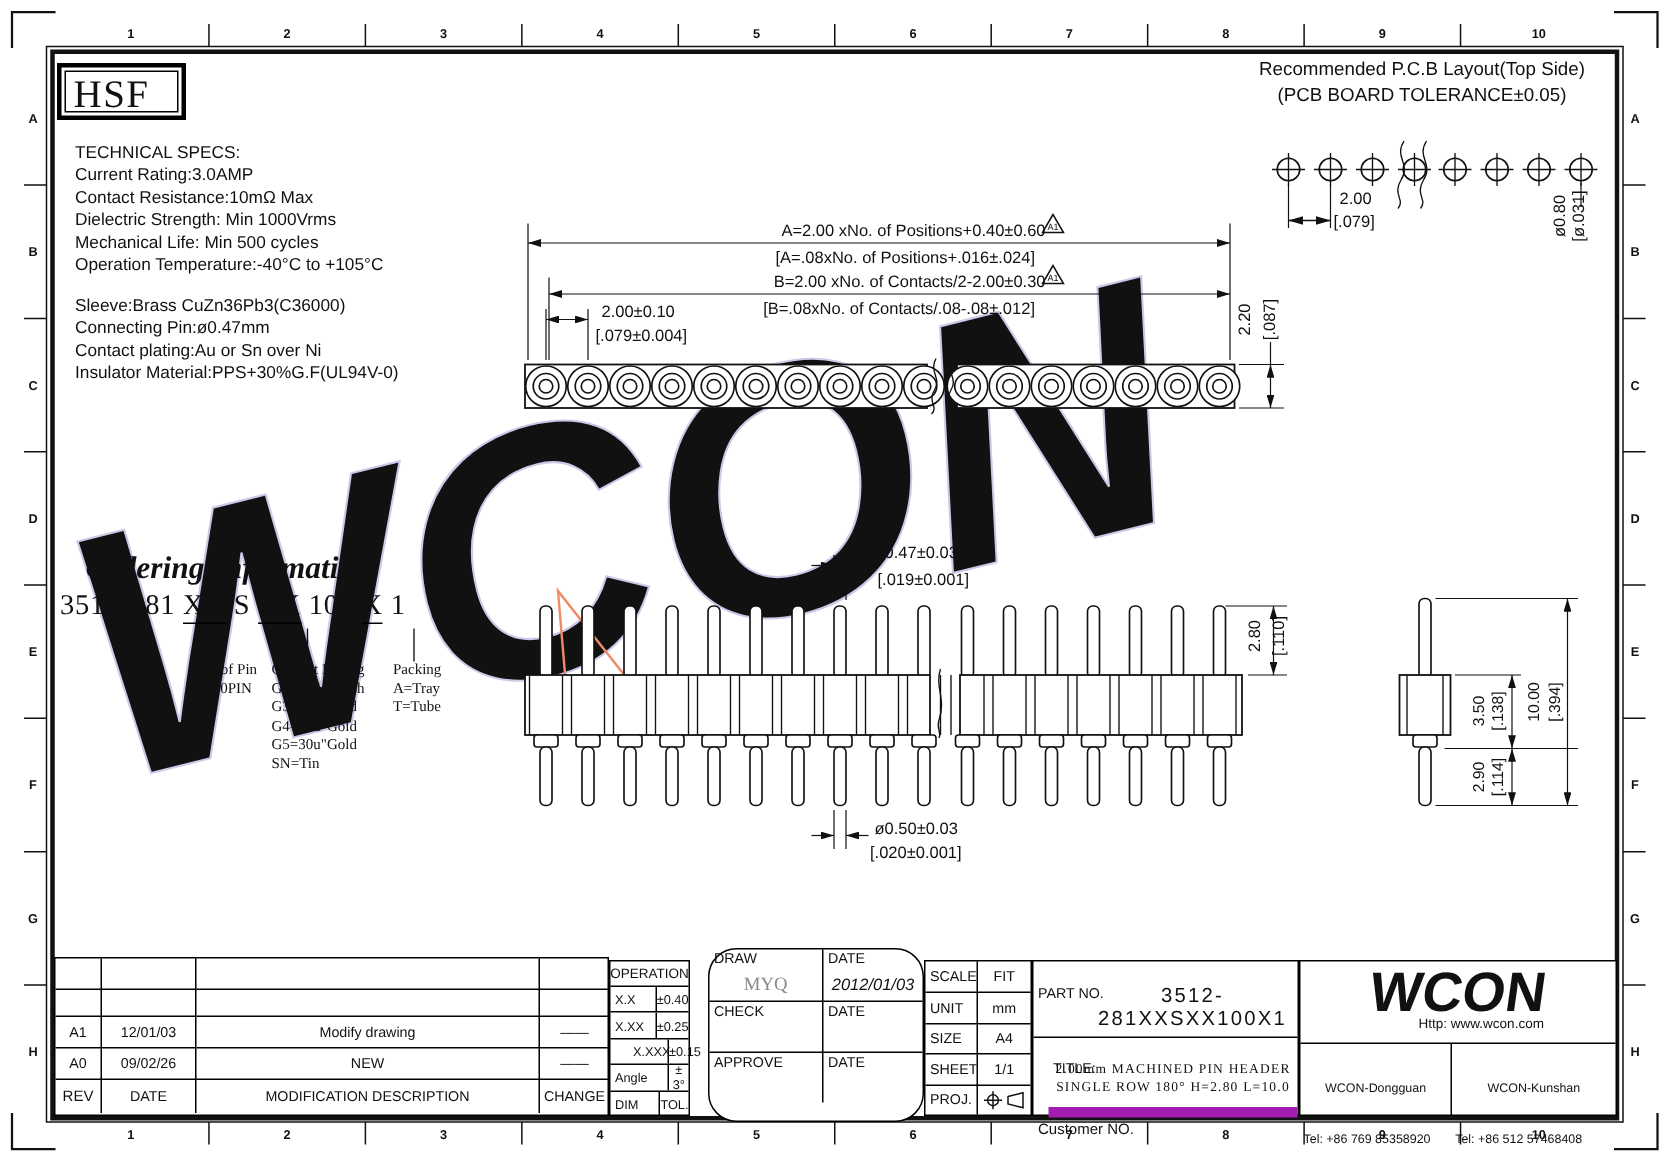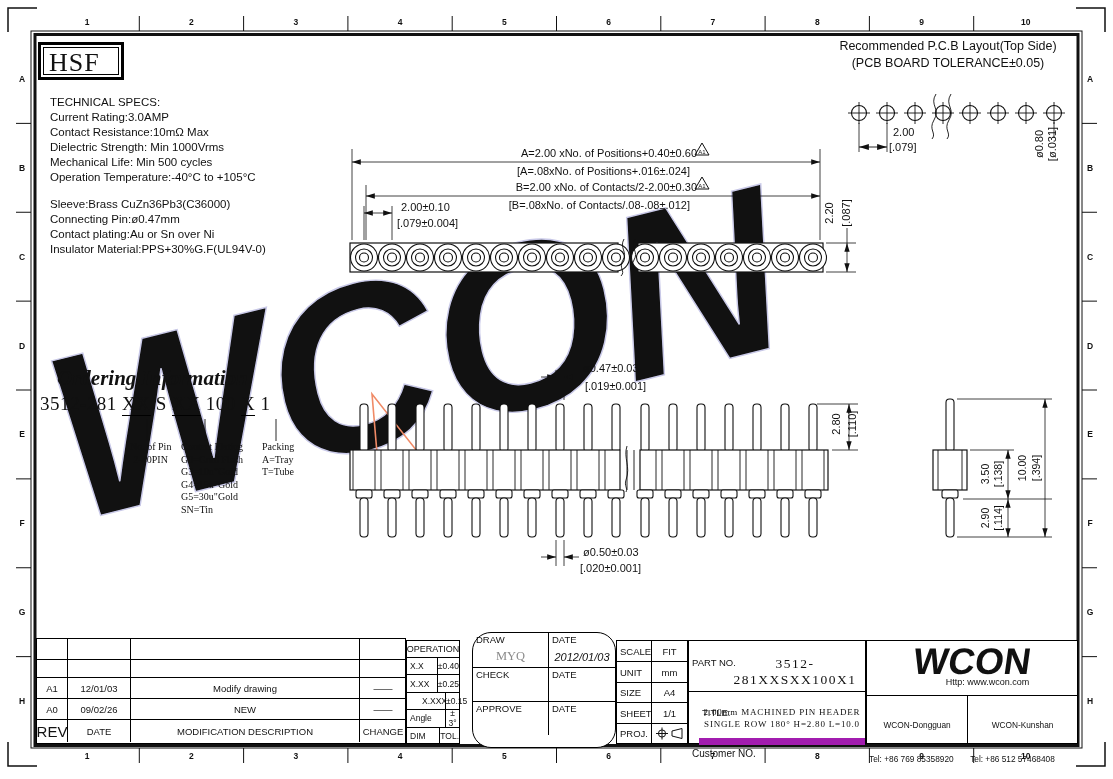--- a/index.html
+++ b/index.html
@@ -31,21 +31,21 @@
   .grid{display:grid;}
   .gc{box-sizing:border-box;border-right:1px solid #000;border-bottom:1px solid #000;
       display:flex;align-items:center;justify-content:center;overflow:hidden;}
   .gc.nb{border-right:none;}
   .lbl{position:absolute;left:3px;top:1px;font-size:9.5px;}
   .relcell{position:relative;box-sizing:border-box;}
   .wconlogo{font-weight:900;font-size:37px;letter-spacing:0;transform:skewX(-8deg);line-height:34px;text-align:center;}
   .wconurl{font-size:9px;text-align:center;margin-top:-2px;padding-left:31px;}
   .contact{font-size:8.3px;line-height:11.4px;padding:1px 2px;white-space:pre;}
   .cname{text-align:center;}
-  .partno{font-family:Liberation Serif, serif;font-size:13.5px;letter-spacing:1.5px;text-align:center;margin-top:15px;padding-left:36px;}
+  .partno{font-family:Liberation Sans, sans-serif;font-size:13.5px;letter-spacing:1.5px;text-align:center;margin-top:15px;padding-left:36px;}
   .ptitle{font-family:"Liberation Serif",serif;font-size:9px;letter-spacing:0.8px;text-align:center;line-height:12px;margin-top:14px;}
   .myq{font-family:"Liberation Serif",serif;color:#8a8a8a;font-size:12.5px;text-align:center;margin-top:13px;}
   .dateval{font-size:11px;text-align:center;margin-top:13px;font-style:italic;}
 </style>
 </head>
 <body>
 
 <div id="sheet">
 
 <svg id="dwg" width="1113" height="779" viewBox="0 0 1113 779">
@@ -370,21 +370,21 @@
       <div class="gc" style="font-size: 9.5px;"></div>
       <div class="gc nb" style="font-size: 9.5px;"></div>
       <div class="gc" style="font-size: 9.5px;">A1</div>
       <div class="gc" style="font-size: 9.5px;">12/01/03</div>
       <div class="gc" style="font-size: 9.5px;">Modify drawing</div>
       <div class="gc nb" style="font-size: 9.5px;">——</div>
       <div class="gc" style="font-size: 9.5px;">A0</div>
       <div class="gc" style="font-size: 9.5px;">09/02/26</div>
       <div class="gc" style="font-size: 9.5px;">NEW</div>
       <div class="gc nb" style="font-size: 9.5px;">——</div>
-      <div class="gc" style="border-bottom: none; font-size: 15px;">REV</div>
+      <div class="gc" style="border-bottom: none; font-size: 10px;">REV</div>
       <div class="gc" style="border-bottom: none; font-size: 9.5px;">DATE</div>
       <div class="gc" style="border-bottom: none; font-size: 9.5px;">MODIFICATION DESCRIPTION</div>
       <div class="gc nb" style="border-bottom: none; font-size: 9.5px;">CHANGE</div>
     </div>
 
 <div class="tb" id="tol-table" style="left:406px;top:640px;width:54px;height:104px;">
       <div style="height:17px;border-bottom:1px solid #000;display:flex;align-items:center;justify-content:center;font-size:9px;box-sizing:border-box;">OPERATION</div>
       <div style="display:flex;height:17.4px;box-sizing:border-box;border-bottom:1px solid #000;">
         <div style="width:39px;border-right:1px solid #000;box-sizing:border-box;font-size:8.5px;display:flex;align-items:center;padding-left:3px;">X.X</div>
         <div style="flex:1;font-size:8.5px;display:flex;align-items:center;justify-content:center;">±0.40</div>

